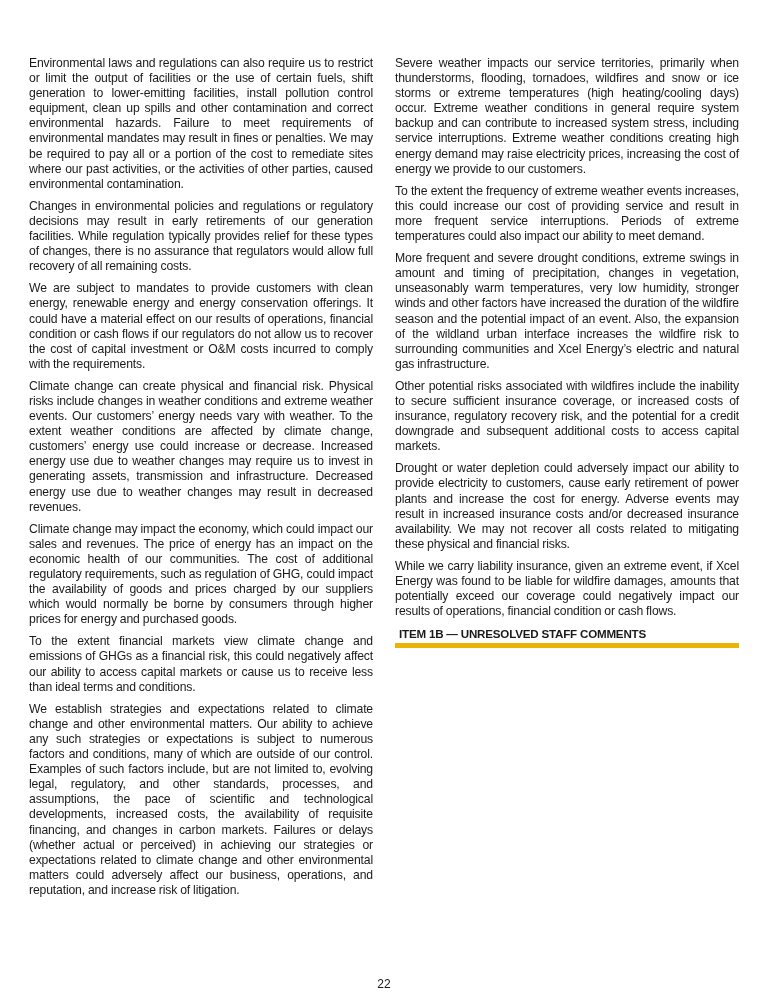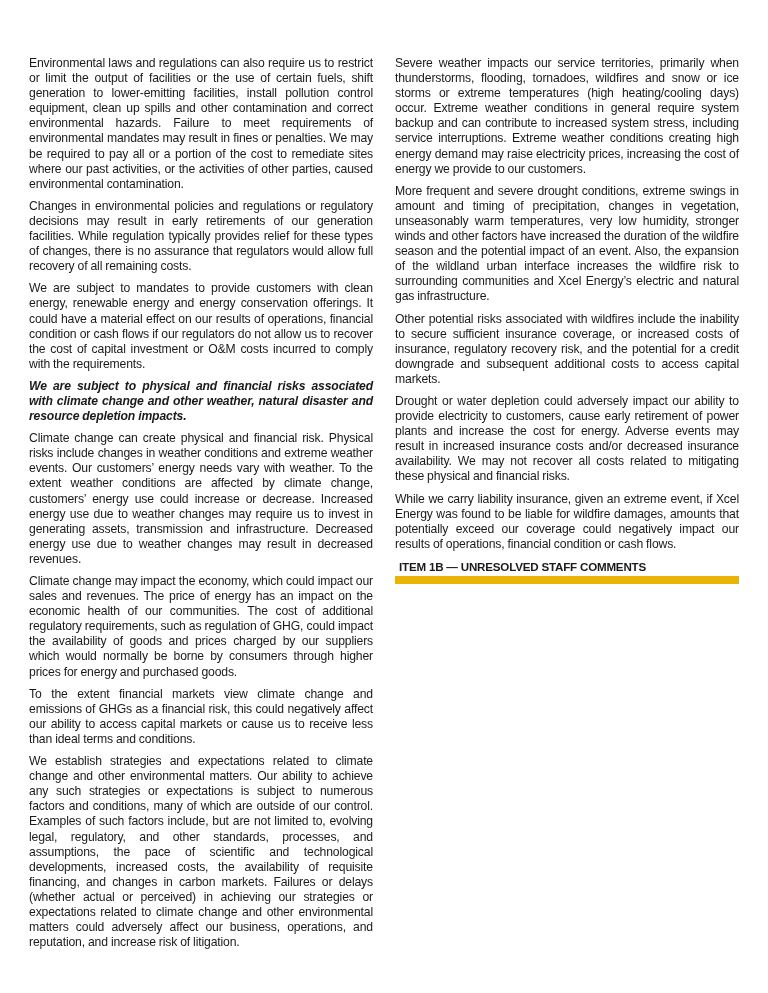--- a/index.html
+++ b/index.html
@@ -46,21 +46,21 @@
     }
     .para.heading {
       font-weight: bold;
       font-style: italic;
     }
     .section-heading {
       font-size: 11.6px;
       font-weight: bold;
       margin: 8px 0 0 0;
       padding: 0 0 2px 4px;
-      border-bottom: 8px solid #eab308;
+      border-bottom: 5px solid #eab308;
       letter-spacing: -0.2px;
       line-height: 14px;
     }
     .section-body {
       font-size: 12.2px;
       line-height: 15px;
       margin: 6px 0 0 0;
     }
     .page-number {
       position: absolute;
@@ -74,30 +74,31 @@
   </style>
 </head>
 <body>
 
 <div class="page">
 
   <div class="column col-left">
     <p class="para">Environmental laws and regulations can also require us to restrict or limit the output of facilities or the use of certain fuels, shift generation to lower-emitting facilities, install pollution control equipment, clean up spills and other contamination and correct environmental hazards. Failure to meet requirements of environmental mandates may result in fines or penalties. We may be required to pay all or a portion of the cost to remediate sites where our past activities, or the activities of other parties, caused environmental contamination.</p>
     <p class="para">Changes in environmental policies and regulations or regulatory decisions may result in early retirements of our generation facilities. While regulation typically provides relief for these types of changes, there is no assurance that regulators would allow full recovery of all remaining costs.</p>
     <p class="para">We are subject to mandates to provide customers with clean energy, renewable energy and energy conservation offerings. It could have a material effect on our results of operations, financial condition or cash flows if our regulators do not allow us to recover the cost of capital investment or O&amp;M costs incurred to comply with the requirements.</p>
-    <p class="para heading">We are subject to physical and financial risks associated with climate change and other weather, natural disaster and resource depletion impacts.</p>
     <p class="para">Climate change can create physical and financial risk. Physical risks include changes in weather conditions and extreme weather events. Our customers’ energy needs vary with weather. To the extent weather conditions are affected by climate change, customers’ energy use could increase or decrease. Increased energy use due to weather changes may require us to invest in generating assets, transmission and infrastructure. Decreased energy use due to weather changes may result in decreased revenues.</p>
     <p class="para">Climate change may impact the economy, which could impact our sales and revenues. The price of energy has an impact on the economic health of our communities. The cost of additional regulatory requirements, such as regulation of GHG, could impact the availability of goods and prices charged by our suppliers which would normally be borne by consumers through higher prices for energy and purchased goods.</p>
     <p class="para">To the extent financial markets view climate change and emissions of GHGs as a financial risk, this could negatively affect our ability to access capital markets or cause us to receive less than ideal terms and conditions.</p>
     <p class="para">We establish strategies and expectations related to climate change and other environmental matters. Our ability to achieve any such strategies or expectations is subject to numerous factors and conditions, many of which are outside of our control. Examples of such factors include, but are not limited to, evolving legal, regulatory, and other standards, processes, and assumptions, the pace of scientific and technological developments, increased costs, the availability of requisite financing, and changes in carbon markets. Failures or delays (whether actual or perceived) in achieving our strategies or expectations related to climate change and other environmental matters could adversely affect our business, operations, and reputation, and increase risk of litigation.</p>
   </div>
 
   <div class="column col-right">
     <p class="para">Severe weather impacts our service territories, primarily when thunderstorms, flooding, tornadoes, wildfires and snow or ice storms or extreme temperatures (high heating/cooling days) occur. Extreme weather conditions in general require system backup and can contribute to increased system stress, including service interruptions. Extreme weather conditions creating high energy demand may raise electricity prices, increasing the cost of energy we provide to our customers.</p>
+    <p class="para">To the extent the frequency of extreme weather events increases, this could increase our cost of providing service and result in more frequent service interruptions. Periods of extreme temperatures could also impact our ability to meet demand.</p>
     <p class="para">More frequent and severe drought conditions, extreme swings in amount and timing of precipitation, changes in vegetation, unseasonably warm temperatures, very low humidity, stronger winds and other factors have increased the duration of the wildfire season and the potential impact of an event. Also, the expansion of the wildland urban interface increases the wildfire risk to surrounding communities and Xcel Energy’s electric and natural gas infrastructure.</p>
     <p class="para">Other potential risks associated with wildfires include the inability to secure sufficient insurance coverage, or increased costs of insurance, regulatory recovery risk, and the potential for a credit downgrade and subsequent additional costs to access capital markets.</p>
     <p class="para">Drought or water depletion could adversely impact our ability to provide electricity to customers, cause early retirement of power plants and increase the cost for energy. Adverse events may result in increased insurance costs and/or decreased insurance availability. We may not recover all costs related to mitigating these physical and financial risks.</p>
     <p class="para">While we carry liability insurance, given an extreme event, if Xcel Energy was found to be liable for wildfire damages, amounts that potentially exceed our coverage could negatively impact our results of operations, financial condition or cash flows.</p>
 
     <div class="section-heading">ITEM 1B — UNRESOLVED STAFF COMMENTS</div>
   </div>
 
+  <div class="page-number">22</div>
 </div>
 
 </body></html>

